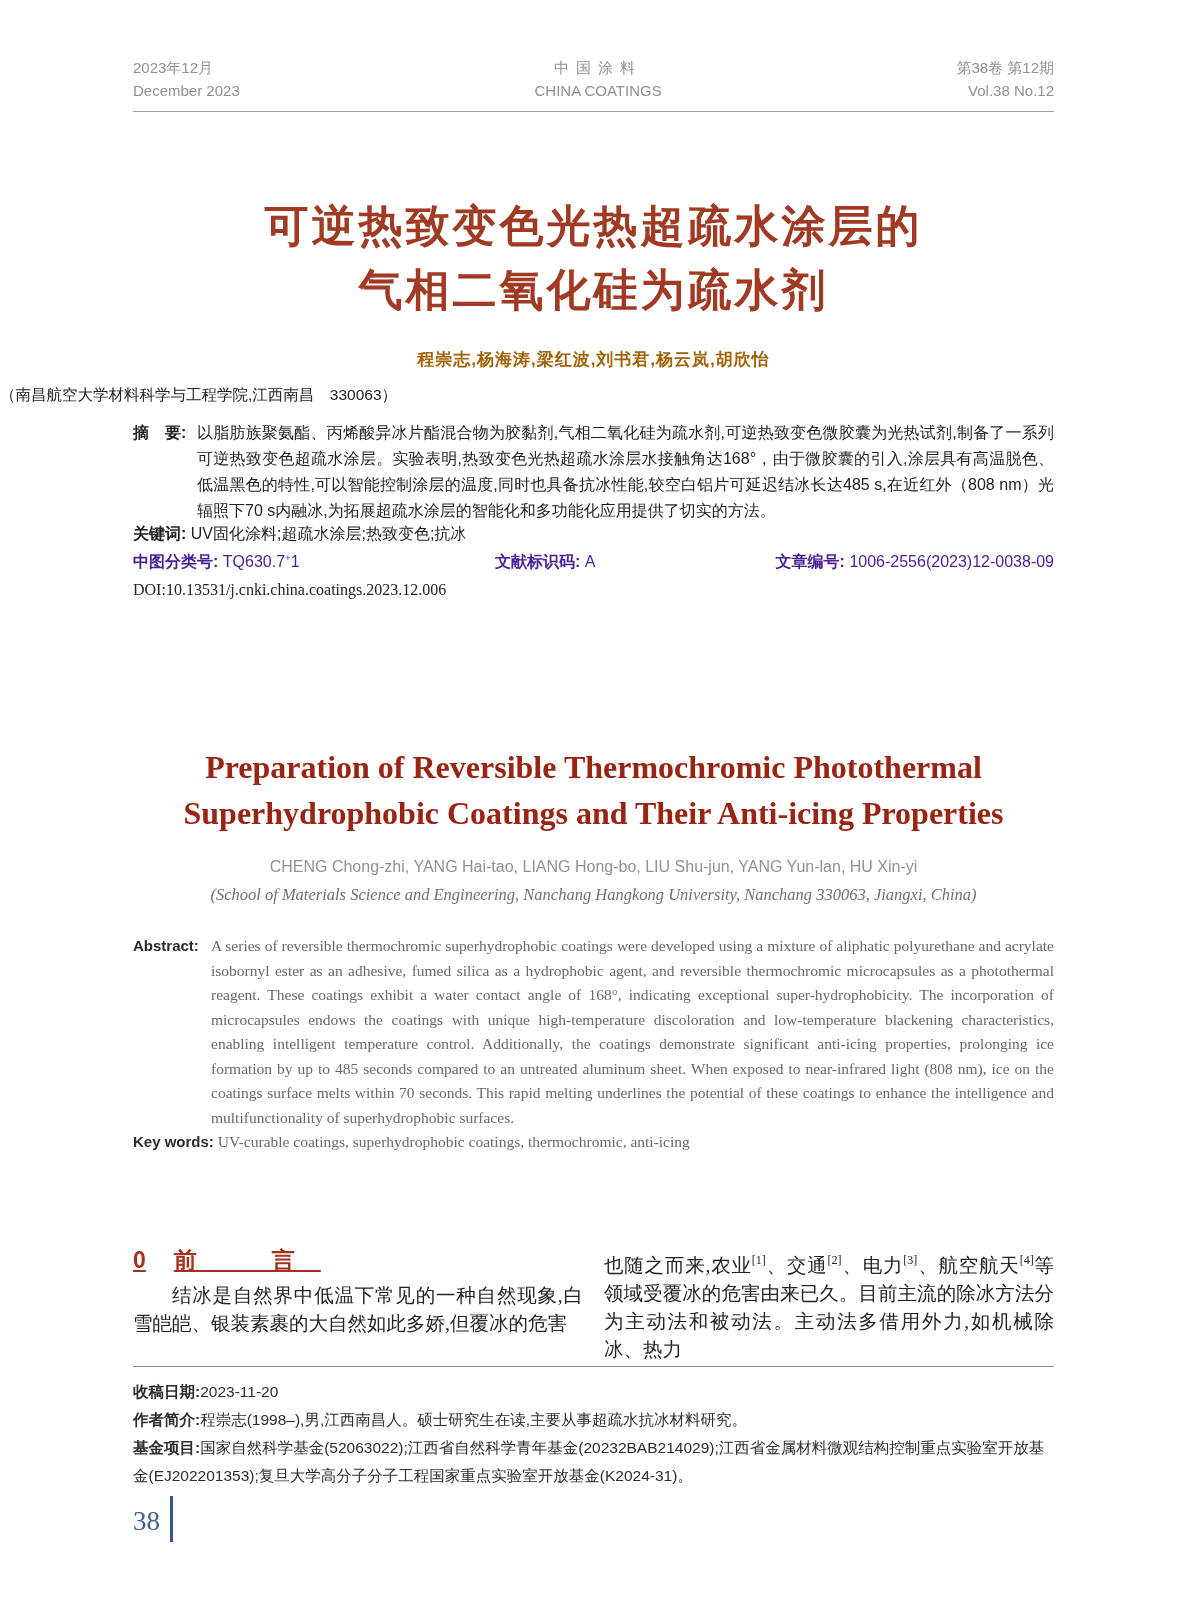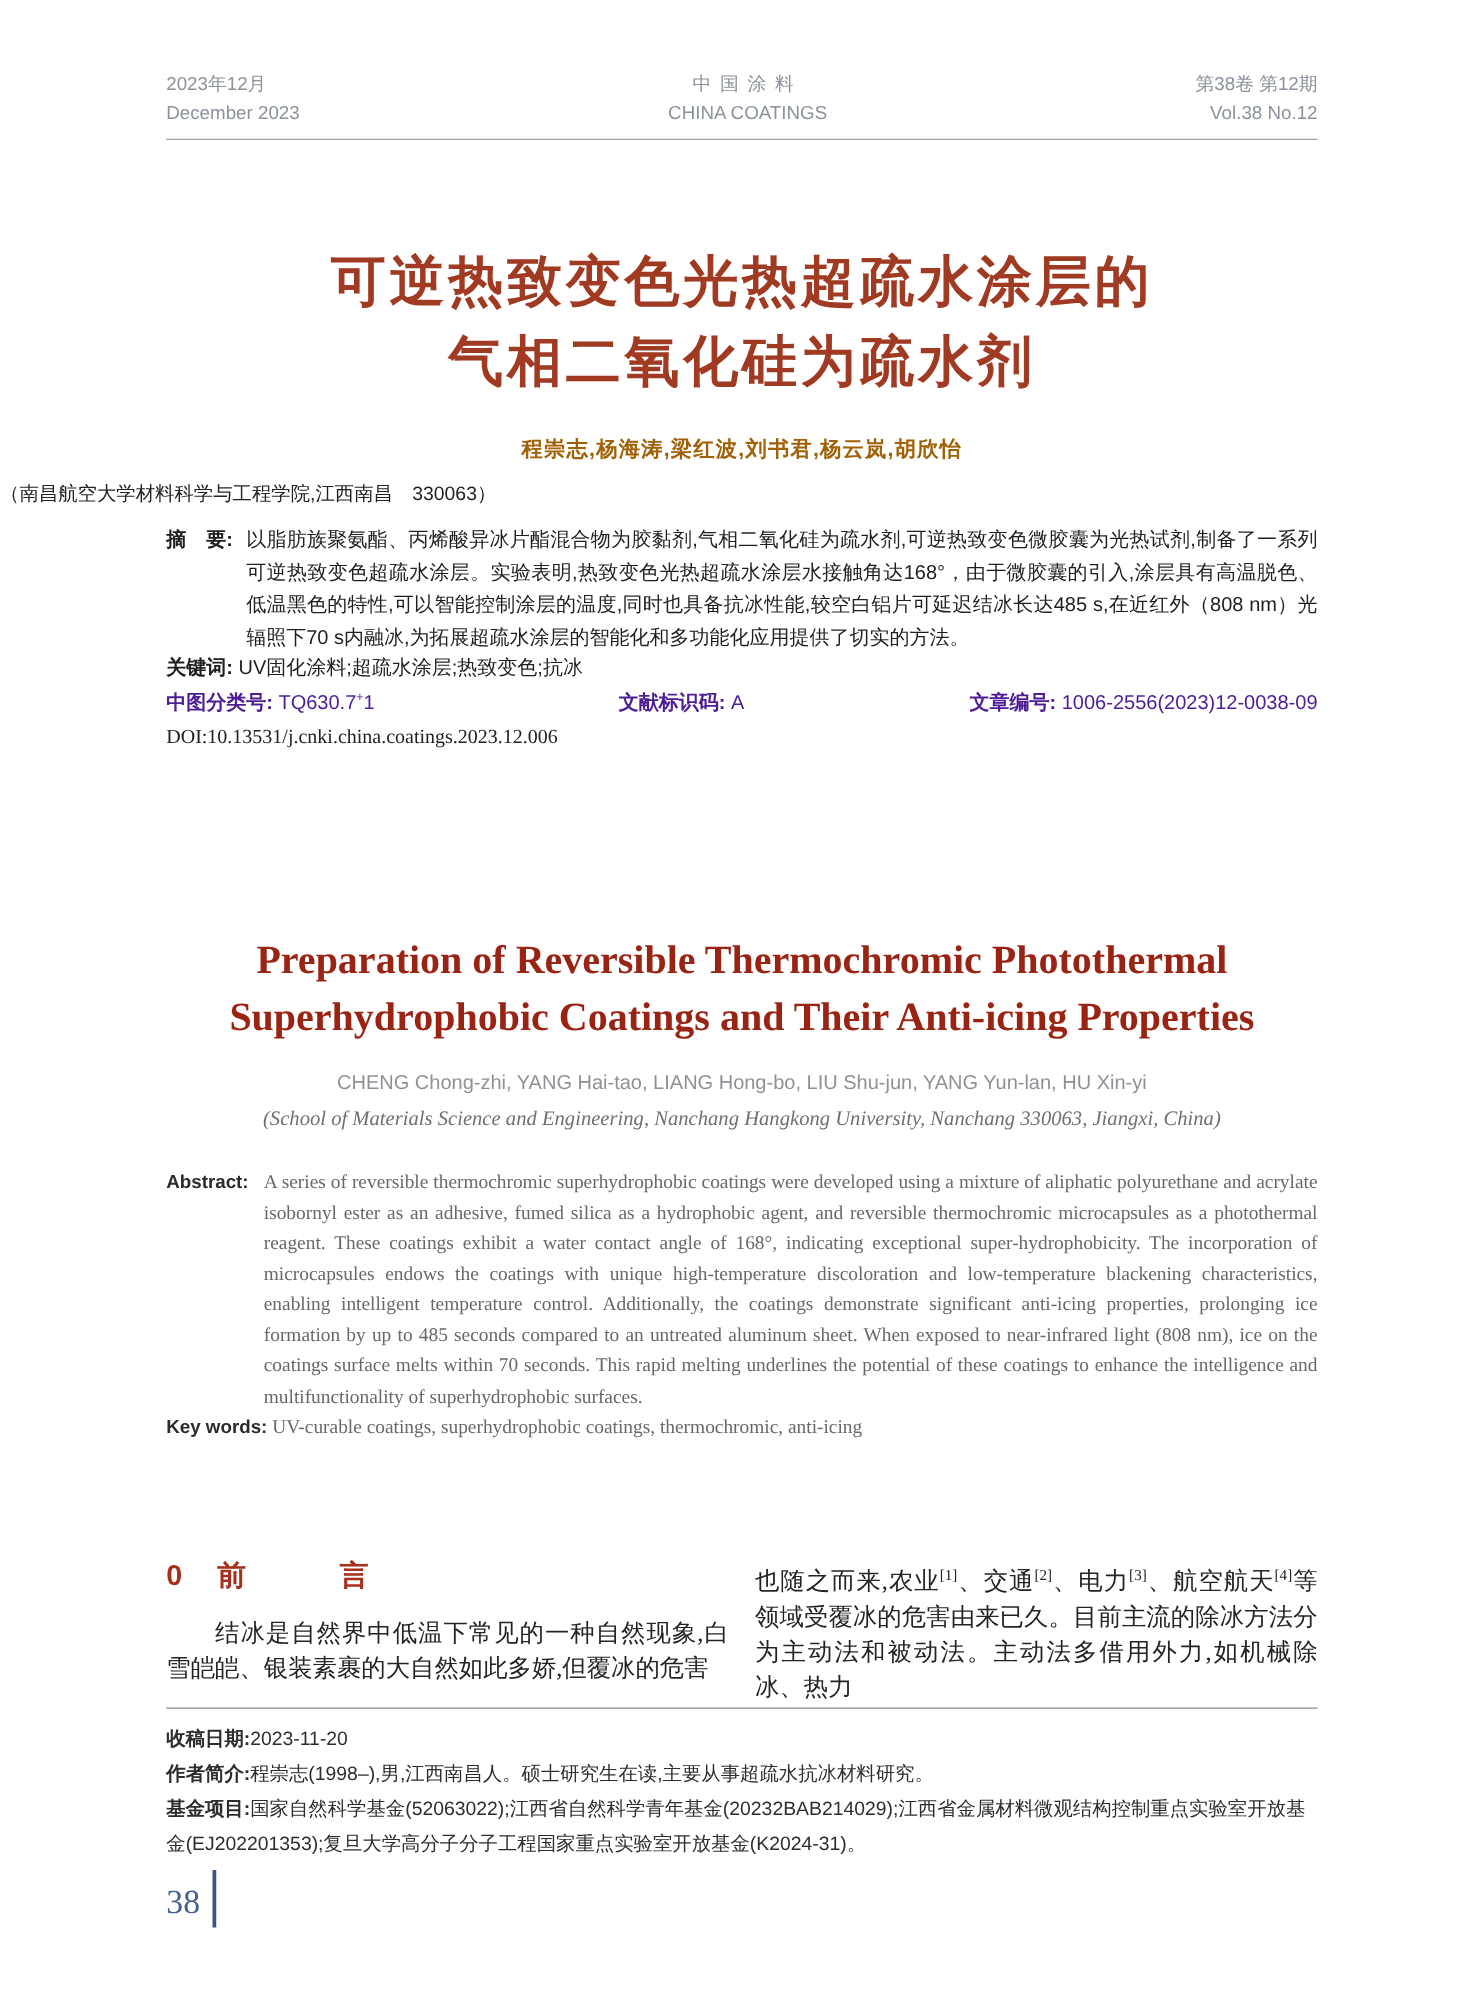--- a/index.html
+++ b/index.html
@@ -52,21 +52,21 @@
     font-family:"Liberation Sans",sans-serif;font-size:15px;}
   .keywords-en{position:absolute;left:133px;top:1133px;width:921px;
     font-family:"Liberation Serif",serif;font-size:15.5px;color:#66696c;}
   .keywords-en .lbl{font-weight:bold;color:#2b2b2b;font-family:"Liberation Sans",sans-serif;font-size:15px;}
 
   
   .columns{position:absolute;left:133px;top:1246px;width:921px;display:flex;gap:21px;
     font-family:"Liberation Serif",serif;font-size:19.5px;line-height:28px;color:#242424;text-align:justify;}
   .col{width:450px;}
   .section-heading{font-family:"Liberation Sans",sans-serif;color:#a5301c;font-weight:bold;
-    font-size:23px;line-height:28px;margin-bottom:20px;text-align:left;}
+    font-size:23px;line-height:28px;margin-bottom:8px;text-align:left;text-decoration:underline;}
   .section-heading .num{margin-right:28px;}
   .section-heading .ttl{letter-spacing:26px;}
   .para-indent{text-indent:2em;}
 
   
   .footnotes{position:absolute;left:133px;top:1366px;width:921px;border-top:1px solid #888;
     padding-top:11px;font-size:15.5px;line-height:28px;color:#2d2d2d;text-align:left;}
   .footnotes .lbl{font-weight:bold;}
 
   

